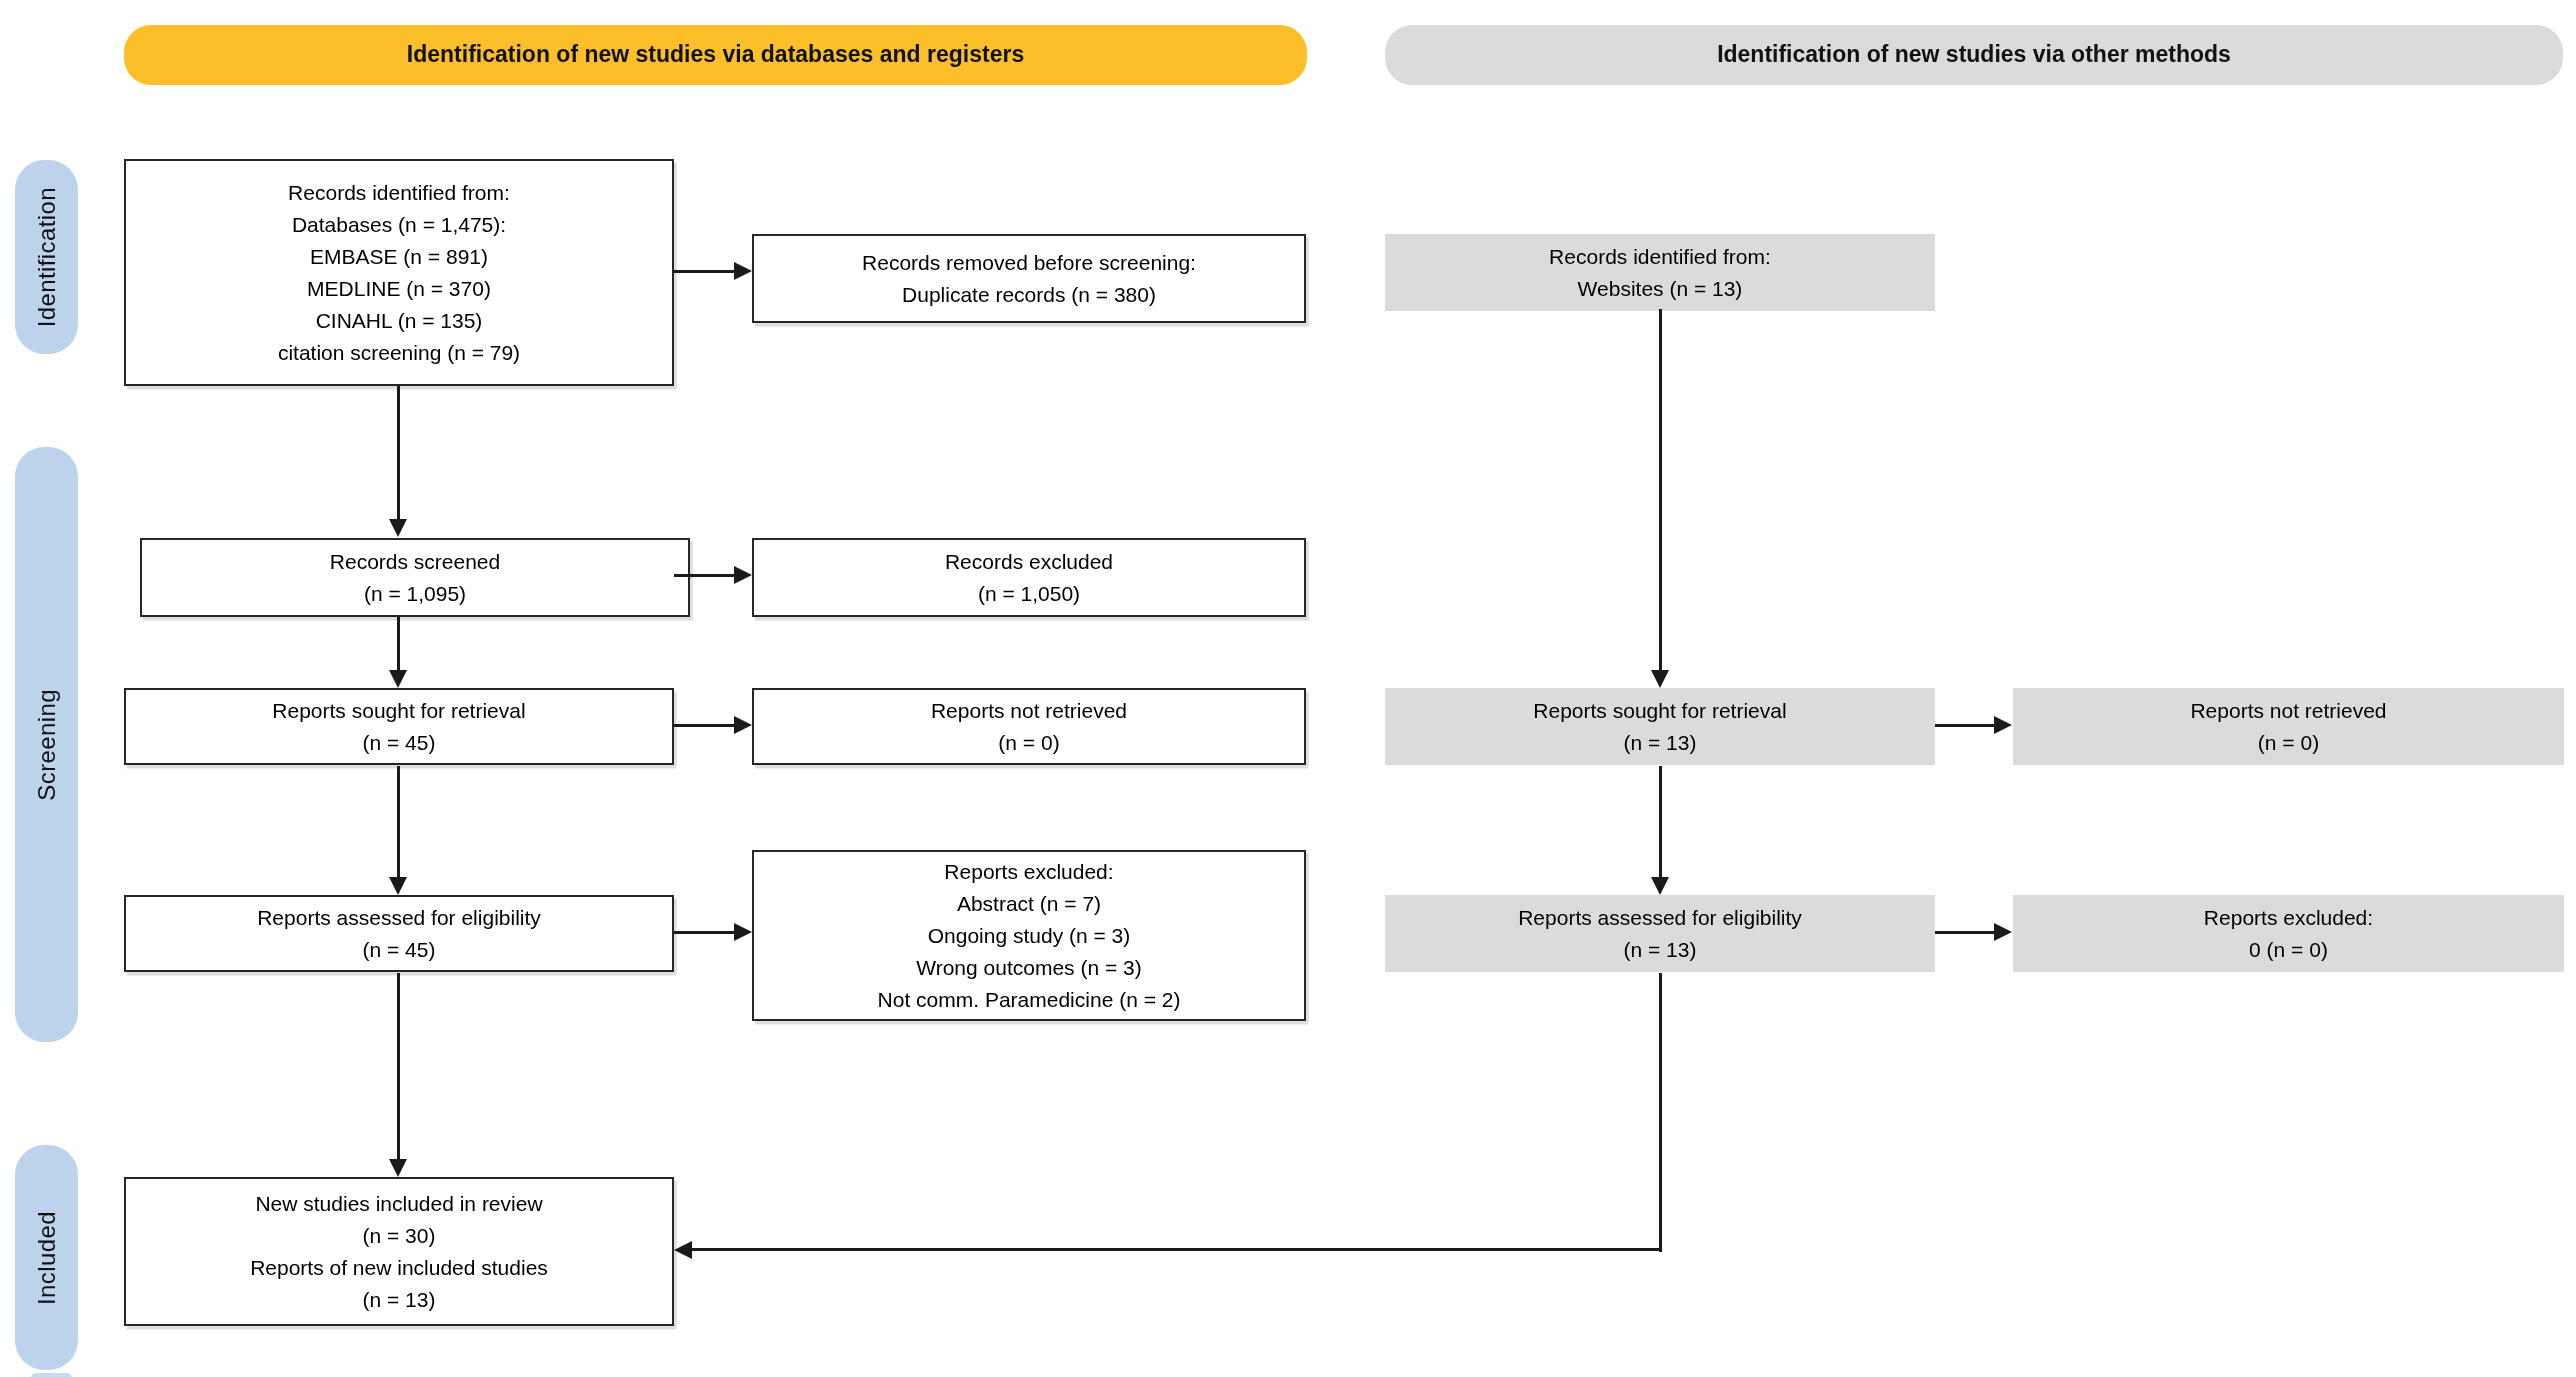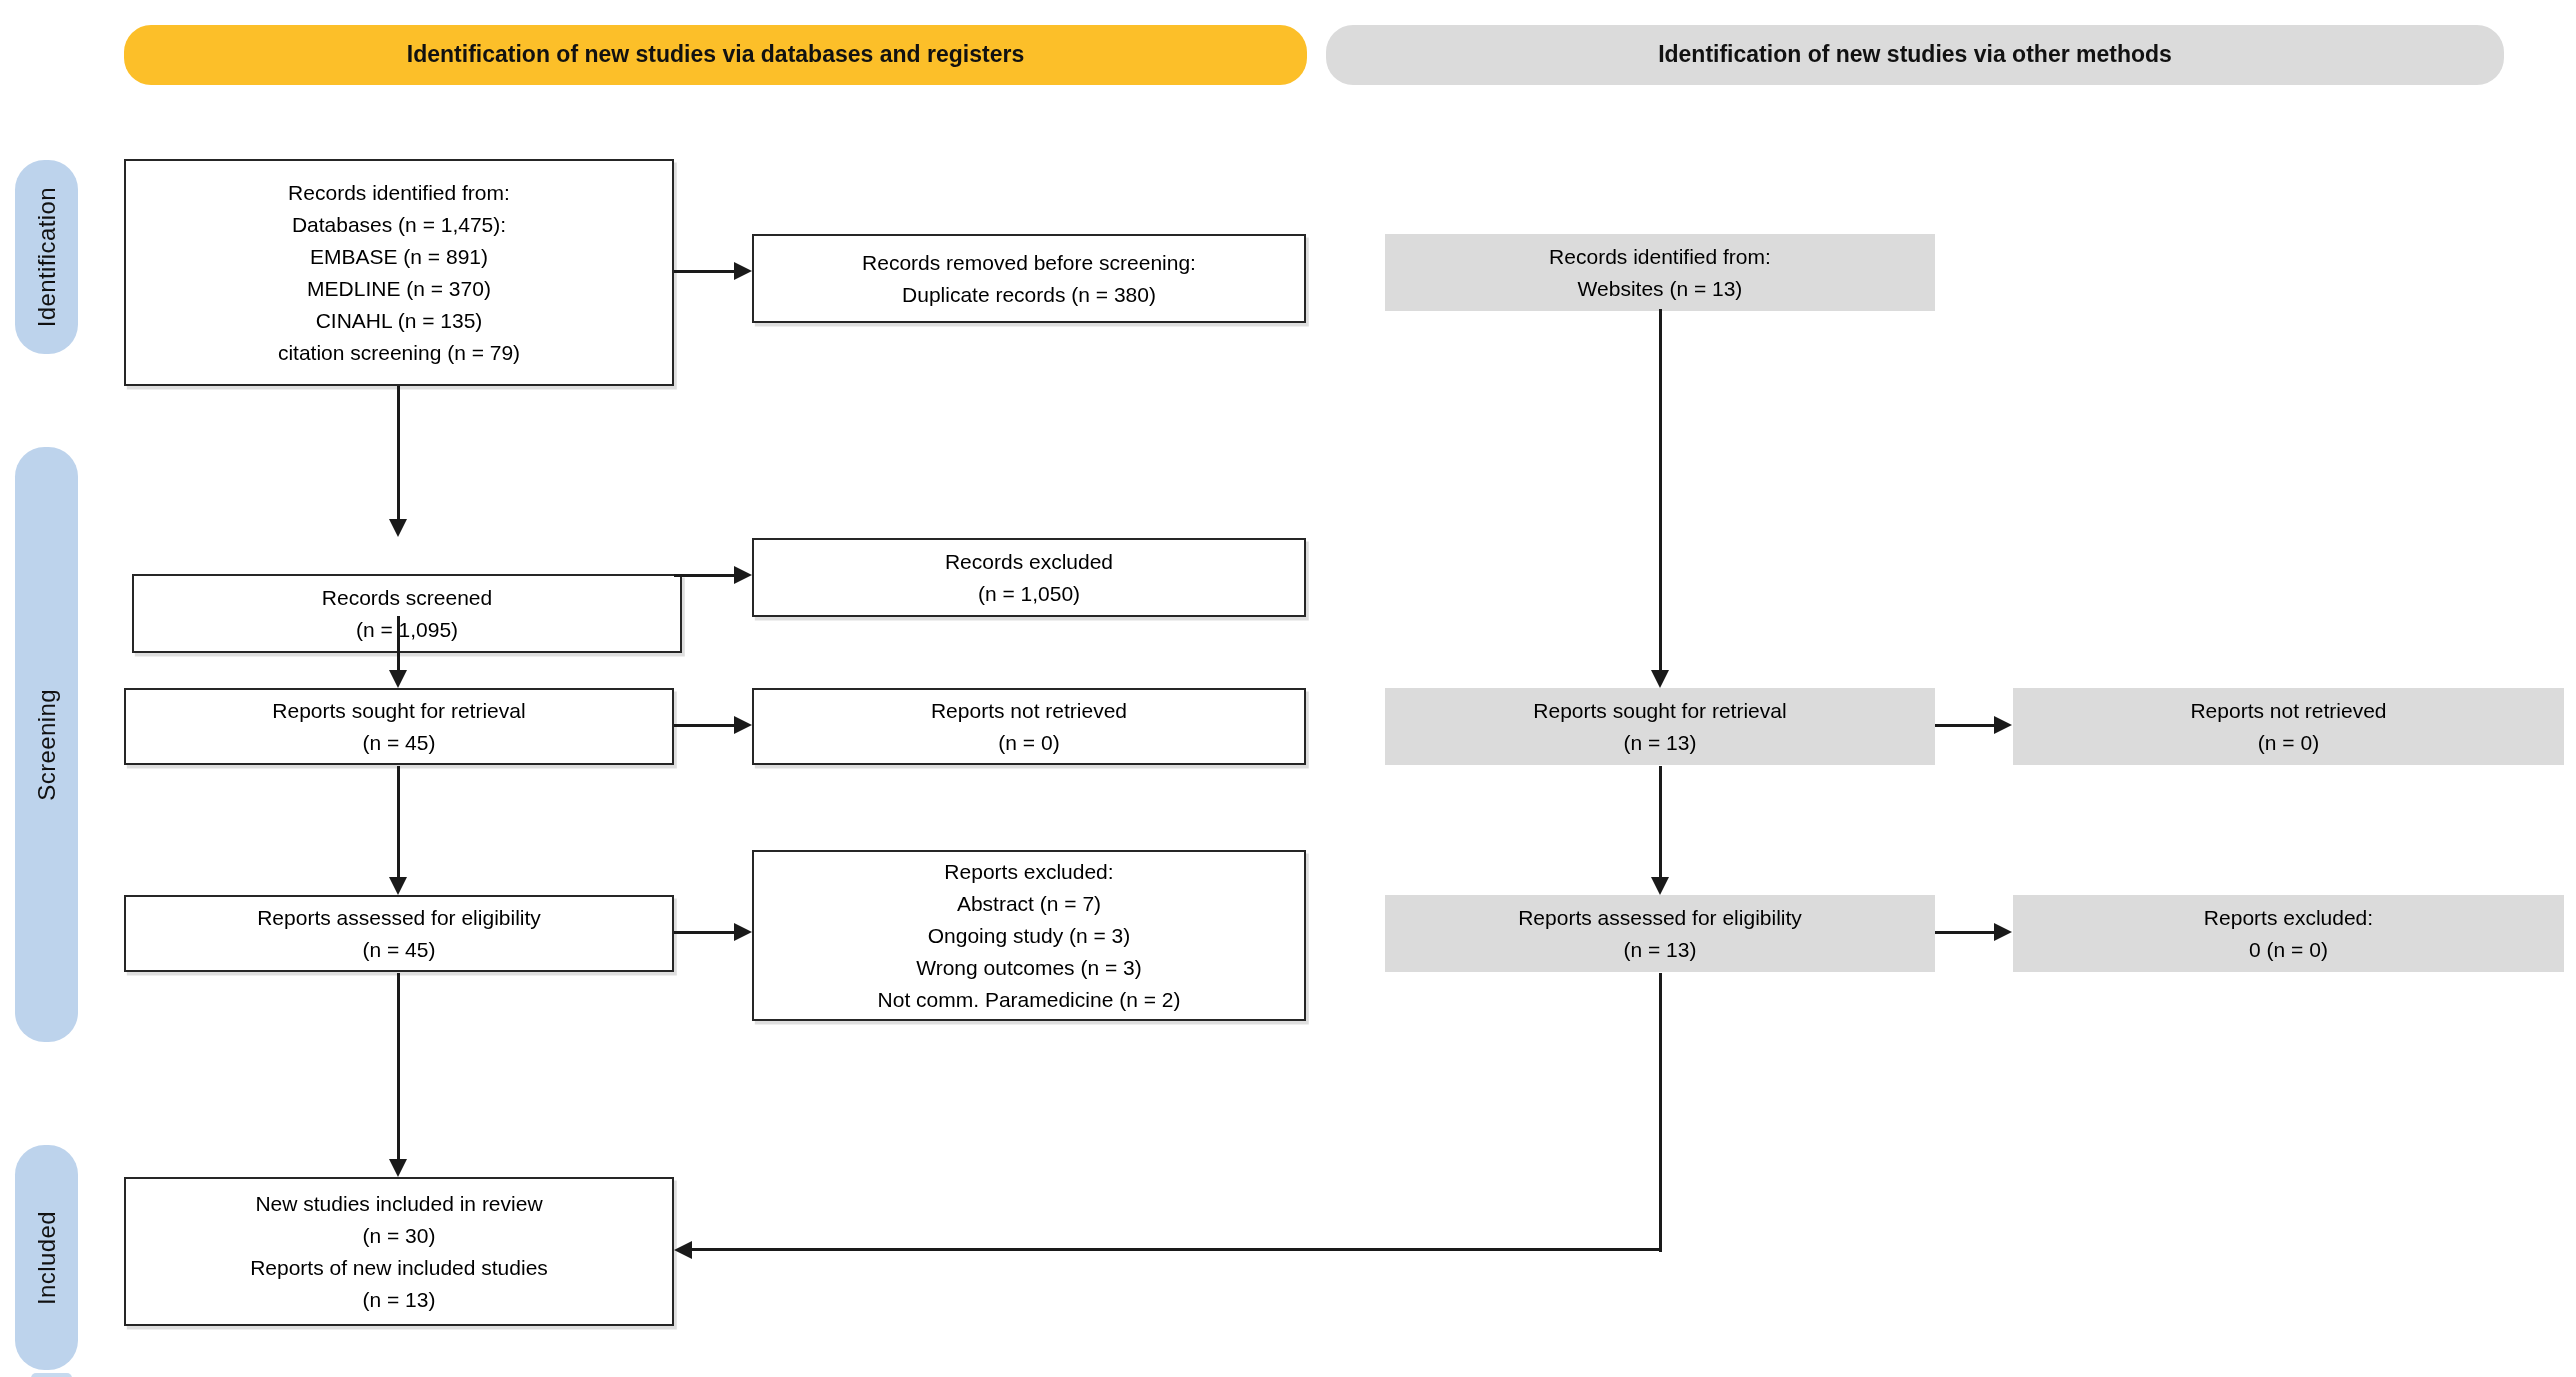--- a/index.html
+++ b/index.html
@@ -47,42 +47,42 @@
     border-top:9px solid transparent;border-bottom:9px solid transparent;
     border-right:18px solid var(--line,#1A1A1A);}
   .ah-down{position:absolute;width:0;height:0;
     border-left:9px solid transparent;border-right:9px solid transparent;
     border-top:18px solid var(--line,#1A1A1A);}
 </style>
 </head>
 <body>
 
 <div class="banner orange" style="left:124px;top:24.6px;width:1183px;">Identification of new studies via databases and registers</div>
-<div class="banner grayfill" style="left:1326px;top:24.6px;width:1178px;">Identification of new studies via other methods</div>
+<div class="banner grayfill" style="left:1385px;top:24.6px;width:1178px;">Identification of new studies via other methods</div>
 
 <div class="pill" style="top:160px;height:194px;">
   <span>Identification</span>
 </div>
 <div class="pill" style="top:447px;height:595px;">
   <span>Screening</span>
 </div>
 <div class="pill" style="top:1145px;height:225px;">
   <span>Included</span>
 </div>
 <div class="pill-frag" style="left:31px;top:1373px;width:41px;height:4.9px;"></div>
 
 <div class="box white" style="left:124px;top:159px;width:550px;height:227px;">Records identified from:
 Databases (n = 1,475):
 EMBASE (n = 891)
 MEDLINE (n = 370)
 CINAHL (n = 135)
 citation screening (n = 79)</div>
 <div class="box white" style="left:752px;top:234px;width:554px;height:89px;">Records removed before screening:
 Duplicate records (n = 380)</div>
-<div class="box white" style="left:132px;top:538px;width:550px;height:79px;margin-top:36px;">Records screened
+<div class="box white" style="left:140px;top:538px;width:550px;height:79px;">Records screened
 (n = 1,095)</div>
 <div class="box white" style="left:752px;top:538px;width:554px;height:79px;">Records excluded
 (n = 1,050)</div>
 <div class="box white" style="left:124px;top:688px;width:550px;height:77px;">Reports sought for retrieval
 (n = 45)</div>
 <div class="box white" style="left:752px;top:688px;width:554px;height:77px;">Reports not retrieved
 (n = 0)</div>
 <div class="box white" style="left:124px;top:895px;width:550px;height:77px;">Reports assessed for eligibility
 (n = 45)</div>
 <div class="box white" style="left:752px;top:850px;width:554px;height:171px;">Reports excluded:

